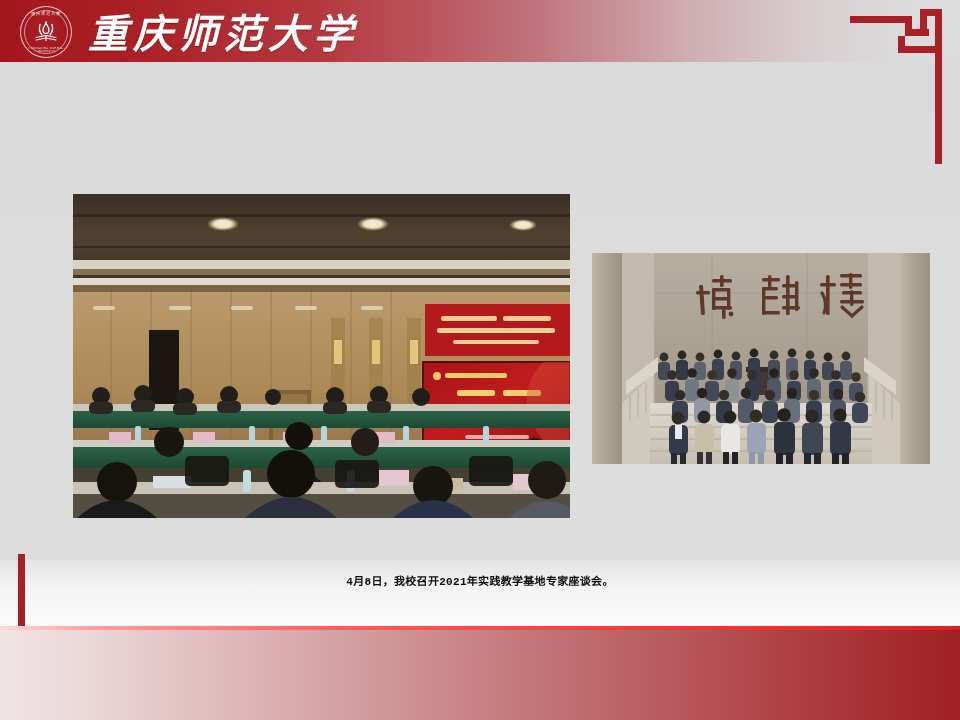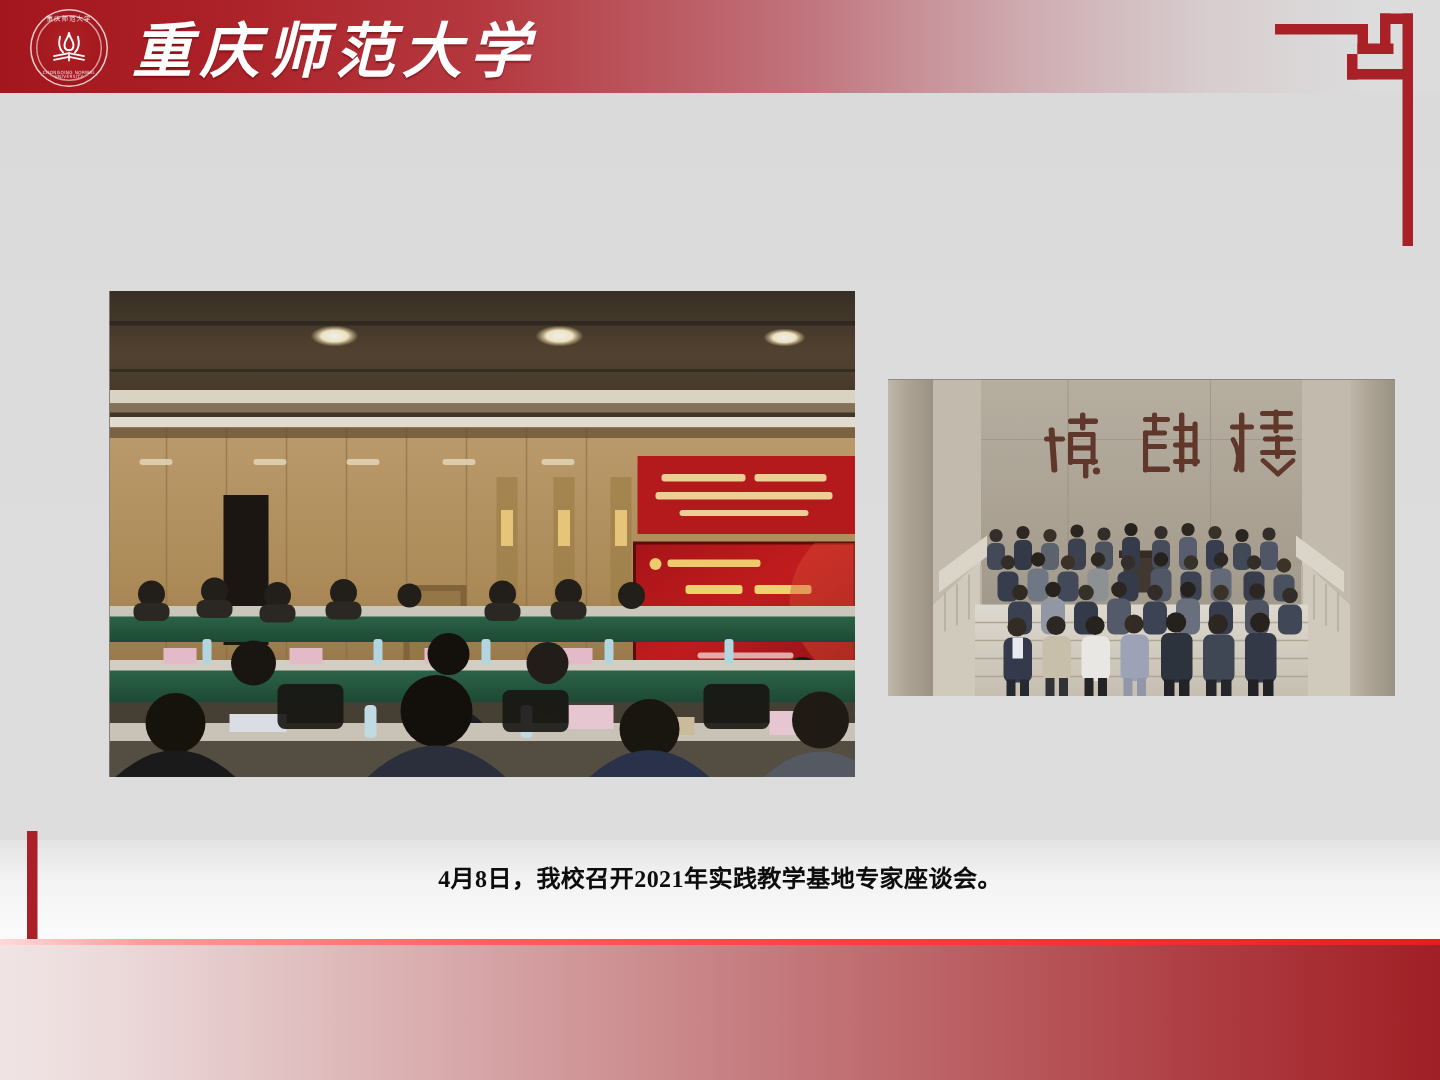--- a/index.html
+++ b/index.html
@@ -173,22 +173,22 @@
   }
   .photo svg { display: block; width: 100%; height: 100%; }
 
   
   .caption {
     position: absolute;
     left: 0;
     top: 572px;
     width: 960px;
     text-align: center;
-    font-family: Liberation Serif, serif;
-    font-size: 16px;
+    font-family: Liberation Mono, monospace;
+    font-size: 11px;
     font-weight: 700;
     color: #0d0d0d;
     letter-spacing: 0.3px;
   }
 
   
   .bottom-band {
     position: absolute;
     left: 0;
     top: 626px;

